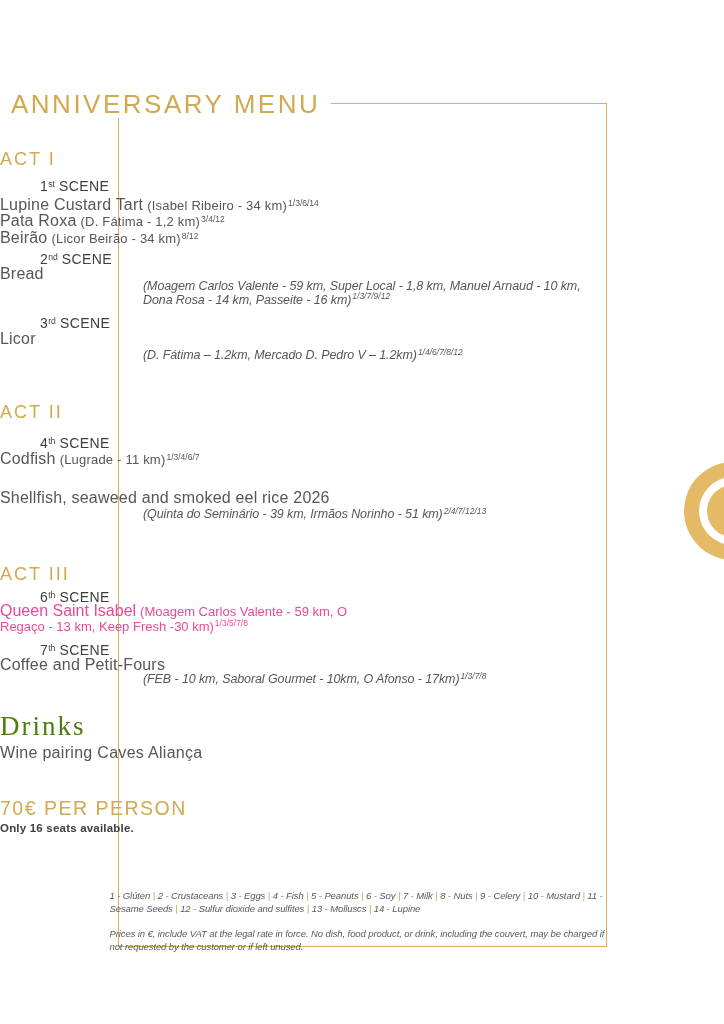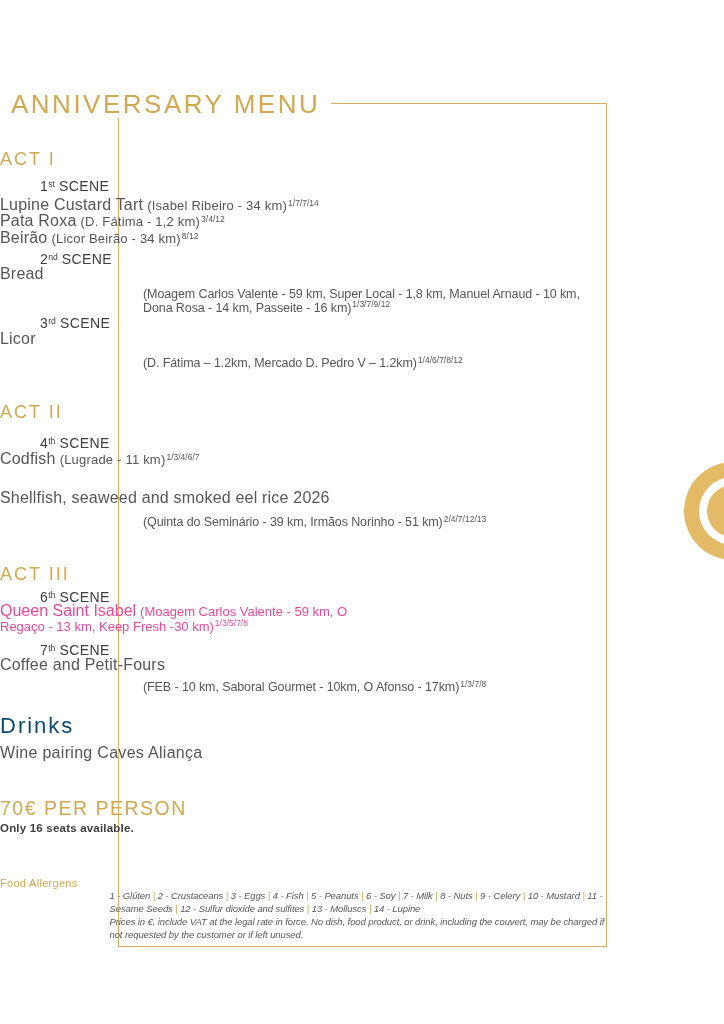--- a/index.html
+++ b/index.html
@@ -35,36 +35,36 @@
   }
   .scene-heading{
     font-size:14px;line-height:15px;
     color:#3E3E40;letter-spacing:0.4px;margin-left:40px;
   }
   .scene-heading .scene-label{margin-left:4px;}
   sup.ord{font-size:62%;vertical-align:baseline;position:relative;top:-0.45em;letter-spacing:0;}
   .dish{font-size:16px;line-height:17px;color:#55565A;letter-spacing:0.2px;}
   .dish .dish-detail{font-size:13px;margin-left:4px;}
   .prov{font-size:12.5px;line-height:13.5px;color:#55565A;letter-spacing:-0.1px;}
-  .prov .wrapbox{margin:10px auto;}
+  .prov .wrapbox{margin:2px auto;font-style:italic;}
   sup.alg{font-size:8.5px;vertical-align:baseline;position:relative;top:-0.5em;margin-left:1px;letter-spacing:0;}
   .w430{max-width:438px;}
   .w360{max-width:362px;}
   .queen-block{font-size:16px;line-height:13.5px;color:#ec4899;}
   .queen-block .dish-detail{font-size:13px;margin-left:4px;}
   .drinks-heading{
-    font-size:22px;line-height:22px;letter-spacing:2px;color:#0c4a6e;
+    font-size:27px;line-height:22px;letter-spacing:2px;color:#4d7c0f;font-family:Liberation Serif, serif;
   }
   .wine-line{font-size:16px;line-height:17px;color:#55565A;letter-spacing:0.3px;}
   .price-line{font-size:19.5px;line-height:20px;letter-spacing:1.5px;color:#D2A851;}
   .seats-note{font-size:11.5px;line-height:12px;font-weight:700;color:#3E3E40;letter-spacing:0.2px;}
   .footer-heading{font-size:11px;line-height:12px;color:#D2A851;letter-spacing:0.3px;}
   .footer-text{font-size:9.5px;line-height:13px;color:#58595B;letter-spacing:-0.1px;}
   .footer-text .wrapbox{max-width:505px;margin:0 auto;font-style:italic;}
-  .legal .wrapbox{max-width:505px;margin:0 auto;}
+  .legal .wrapbox{max-width:505px;margin:12px auto;}
   .sep{color:#D2A851;}
   
   .logo-roundel{
     position:absolute;left:684px;top:462px;
     width:98px;height:98px;border-radius:50%;
     background:#E4BA66;
   }
   .logo-ring{
     position:absolute;left:15px;top:15px;
     width:68px;height:68px;border-radius:50%;
@@ -86,21 +86,21 @@
   <div class="row menu-title">
     <span class="mask">ANNIVERSARY MENU</span>
   </div>
 
   <div class="row act-heading" style="top:149px">ACT I</div>
 
   <div class="row scene-heading" style="top:179px">
     <span>1</span><sup class="ord">st</sup><span class="scene-label">SCENE</span>
   </div>
   <div class="row dish" style="top:196px">
-    <span>Lupine Custard Tart</span><span class="dish-detail">(Isabel Ribeiro - 34 km)</span><sup class="alg">1/7/7/14</sup>
+    <span>Lupine Custard Tart</span><span class="dish-detail">(Isabel Ribeiro - 34 km)</span><sup class="alg">1/3/6/14</sup>
   </div>
   <div class="row dish" style="top:212px">
     <span>Pata Roxa</span><span class="dish-detail">(D. Fátima - 1,2 km)</span><sup class="alg">3/4/12</sup>
   </div>
   <div class="row dish" style="top:229px">
     <span>Beirão</span><span class="dish-detail">(Licor Beirão - 34 km)</span><sup class="alg">8/12</sup>
   </div>
 
   <div class="row scene-heading" style="top:252px">
     <span>2</span><sup class="ord">nd</sup><span class="scene-label">SCENE</span>
@@ -158,21 +158,20 @@
       <span>(FEB - 10 km, Saboral Gourmet - 10km, O Afonso - 17km)</span><sup class="alg">1/3/7/8</sup>
     </div>
   </div>
 
   <div class="row drinks-heading" style="top:715px">Drinks</div>
   <div class="row wine-line" style="top:744px">Wine pairing Caves Aliança</div>
 
   <div class="row price-line" style="top:798px">70€ PER PERSON</div>
   <div class="row seats-note" style="top:822px">Only 16 seats available.</div>
 
-  <div class="row footer-heading" style="top:877px">Food Allergens</div>
   <div class="row footer-text" style="top:889px">
     <div class="wrapbox"><span>1 - Glúten</span><span class="sep"> | </span><span>2 - Crustaceans</span><span class="sep"> | </span><span>3 - Eggs</span><span class="sep"> | </span><span>4 - Fish</span><span class="sep"> | </span><span>5 - Peanuts</span><span class="sep"> | </span><span>6 - Soy</span><span class="sep"> | </span><span>7 - Milk</span><span class="sep"> | </span><span>8 - Nuts</span><span class="sep"> | </span><span>9 - Celery</span><span class="sep"> | </span><span>10 - Mustard</span><span class="sep"> | </span><span>11 - Sesame Seeds</span><span class="sep"> | </span><span>12 - Sulfur dioxide and sulfites</span><span class="sep"> | </span><span>13 - Molluscs</span><span class="sep"> | </span><span>14 - Lupine</span></div>
   </div>
   <div class="row footer-text legal" style="top:915px">
     <div class="wrapbox">Prices in €, include VAT at the legal rate in force. No dish, food product, or drink, including the couvert, may be charged if not requested by the customer or if left unused.</div>
   </div>
 
   <div class="logo-roundel">
     <div class="logo-ring"></div>
     <div class="logo-core"></div>

